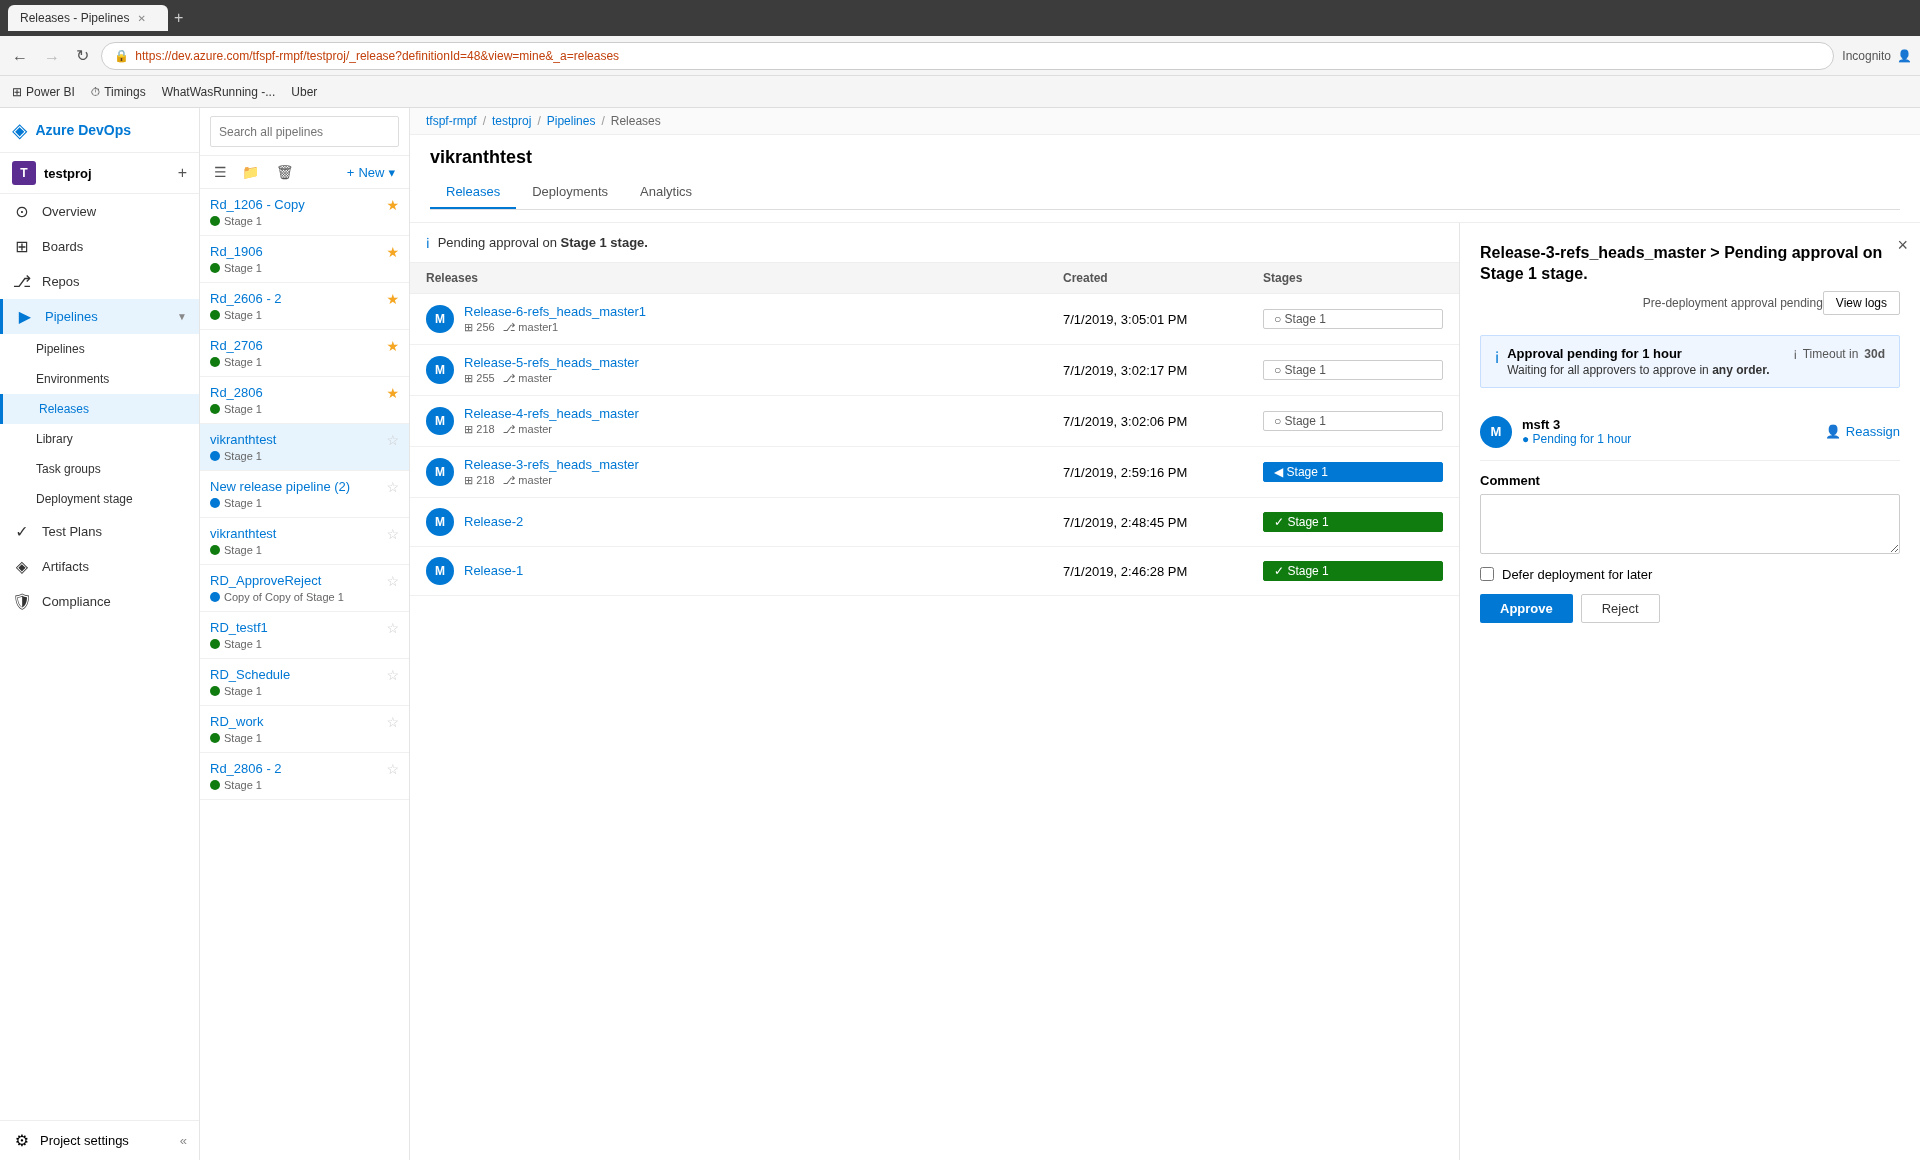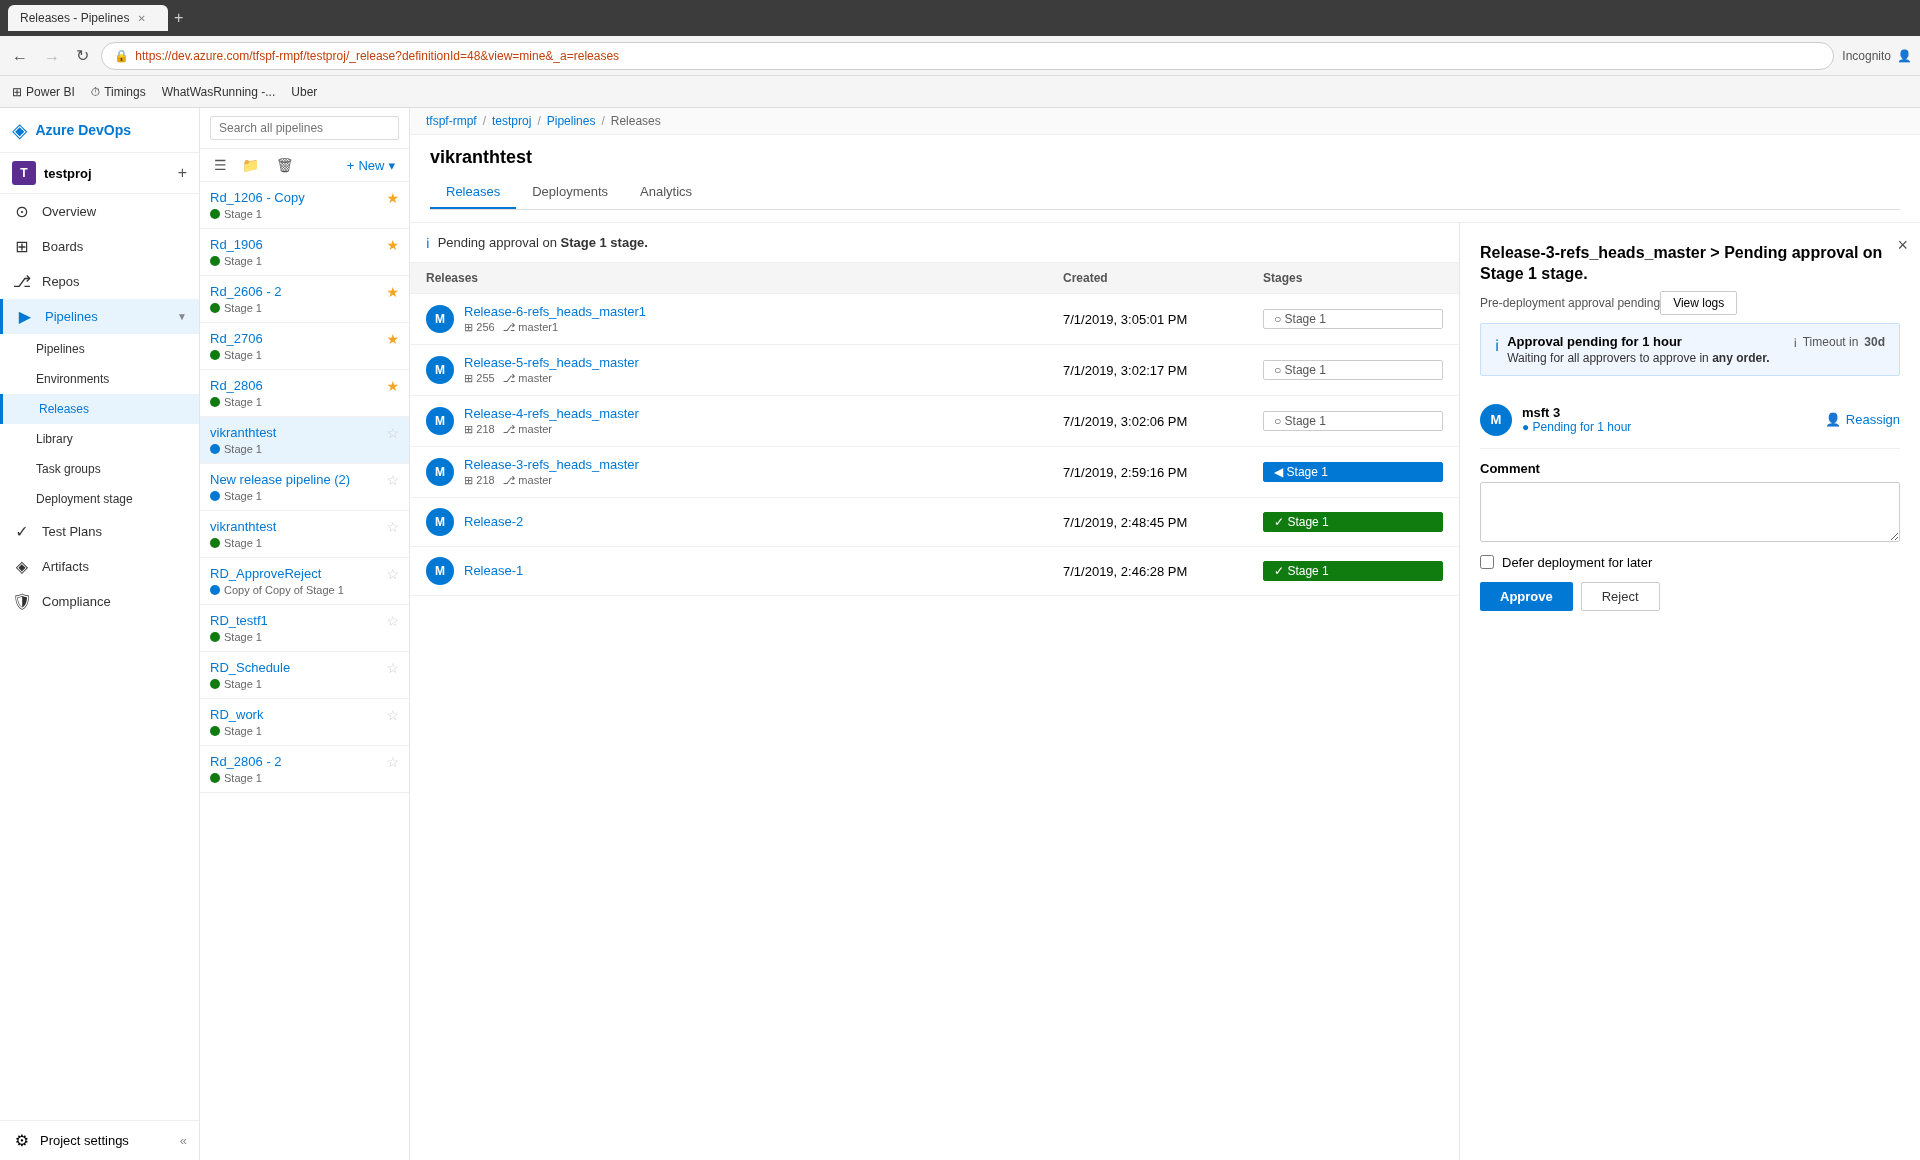--- a/index.html
+++ b/index.html
@@ -46,21 +46,21 @@
     .nav-item.sub.active { background: #e8f4fd; color: #0078d4; border-left: 3px solid #0078d4; }
     .nav-icon { font-size: 16px; width: 20px; text-align: center; }
     .nav-expand { margin-left: auto; font-size: 10px; color: #888; }
 
     .sidebar-footer { padding: 10px 12px; border-top: 1px solid #eee; display: flex; align-items: center; gap: 8px; cursor: pointer; }
     .collapse-btn { margin-left: auto; color: #888; }
 
     
     .pipeline-list { width: 210px; background: #fff; border-right: 1px solid #e5e5e5; display: flex; flex-direction: column; overflow: hidden; }
     .pipeline-list-header { padding: 8px 10px; display: flex; align-items: center; gap: 4px; border-bottom: 1px solid #eee; }
-    .pipeline-search { flex: 1; height: 24px; border: 1px solid #ddd; border-radius: 2px; padding: 0 8px; font-size: 12px; }
+    .pipeline-search { flex: 1; height: 31px; border: 1px solid #ddd; border-radius: 2px; padding: 0 8px; font-size: 12px; }
     .pipeline-toolbar { padding: 4px 8px; display: flex; align-items: center; gap: 4px; border-bottom: 1px solid #eee; }
     .toolbar-btn { background: none; border: none; cursor: pointer; padding: 4px 6px; font-size: 14px; color: #555; border-radius: 2px; }
     .new-btn { display: flex; align-items: center; gap: 4px; margin-left: auto; background: none; border: none; cursor: pointer; color: #0078d4; font-size: 13px; padding: 4px 6px; }
     .pipeline-items { flex: 1; overflow-y: auto; }
     .pipeline-item { padding: 8px 10px; cursor: pointer; border-bottom: 1px solid #f0f0f0; }
     .pipeline-item.active { background: #e8f4fd; }
     .pipeline-item-name { font-size: 13px; color: #333; display: flex; align-items: flex-start; justify-content: space-between; }
     .pipeline-item-name a { color: #0078d4; text-decoration: none; }
     .pipeline-item-stage { font-size: 11px; color: #666; display: flex; align-items: center; gap: 4px; margin-top: 2px; }
     .star { color: #f5a623; font-size: 14px; }
@@ -98,21 +98,21 @@
     .release-name-info a { color: #0078d4; text-decoration: none; font-size: 13px; }
     .release-meta { font-size: 11px; color: #666; display: flex; align-items: center; gap: 8px; margin-top: 2px; }
     .stage-badge { display: inline-flex; align-items: center; gap: 4px; padding: 2px 10px; border-radius: 2px; font-size: 12px; border: 1px solid #ccc; color: #555; }
     .stage-badge.blue-bg { background: #0078d4; color: #fff; border-color: #0078d4; }
     .stage-badge.green-bg { background: #107c10; color: #fff; border-color: #107c10; }
 
     
     .approval-panel { width: 460px; background: #fff; padding: 20px; overflow-y: auto; position: relative; }
     .panel-close { position: absolute; top: 12px; right: 12px; background: none; border: none; cursor: pointer; font-size: 18px; color: #555; }
     .panel-title { font-size: 16px; font-weight: 600; margin-bottom: 6px; line-height: 1.3; }
-    .panel-subtitle { font-size: 12px; color: #555; margin-bottom: 8px; display: flex; align-items: center; justify-content: flex-start; }
+    .panel-subtitle { font-size: 12px; color: #555; margin-bottom: 20px; display: flex; align-items: center; justify-content: flex-end; }
     .view-logs-btn { border: 1px solid #ccc; background: #fff; padding: 4px 12px; cursor: pointer; font-size: 12px; border-radius: 2px; }
 
     .approval-info-box { background: #f0f6ff; border: 1px solid #c7dfff; border-radius: 2px; padding: 10px 14px; margin-bottom: 16px; display: flex; align-items: flex-start; justify-content: space-between; }
     .approval-info-left { display: flex; align-items: flex-start; gap: 8px; }
     .approval-info-right { display: flex; align-items: center; gap: 6px; font-size: 12px; color: #555; }
     .approval-text { font-size: 13px; font-weight: 600; }
     .approval-sub { font-size: 12px; color: #333; margin-top: 2px; }
     .bold { font-weight: bold; }
 
     .approver-row { display: flex; align-items: center; gap: 10px; padding: 12px 0; border-bottom: 1px solid #eee; }

